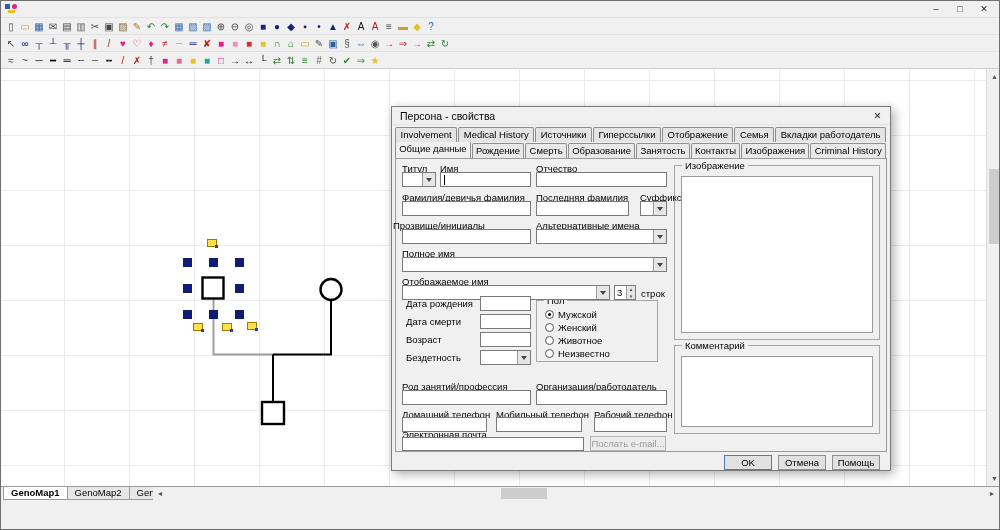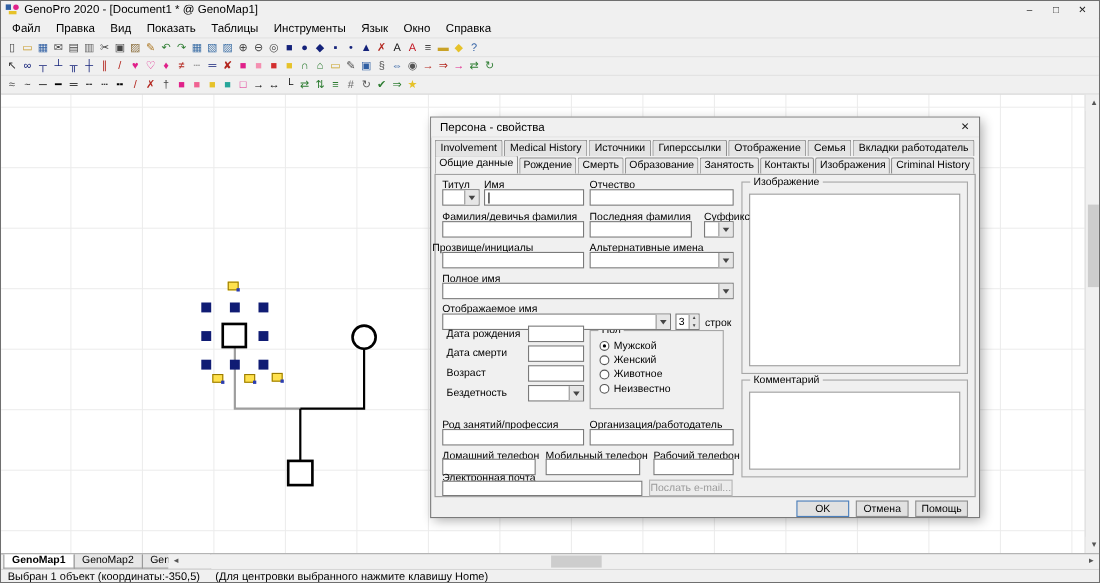--- a/index.html
+++ b/index.html
@@ -85,39 +85,27 @@
 <div class="app">
 
   <div class="titlebar">
     <span class="app-ico">
       <svg width="13" height="12" viewBox="0 0 13 12">
           <rect x="0" y="2" width="5" height="5" fill="#2f5fa3"></rect>
           <circle cx="9.5" cy="4.5" r="2.5" fill="#e0218a"></circle>
           <rect x="3" y="8" width="7" height="3" fill="#e6c229"></rect>
         </svg>
     </span>
-    <span class="title">GenoPro 2020 - [Document1 * @ GenoMap1]</span>
     <span class="win-controls">
       <span class="win-btn">–</span>
       <span class="win-btn">□</span>
       <span class="win-btn">✕</span>
     </span>
   </div>
 
-  <div class="menubar">
-    <span class="menu-item">Файл</span>
-      <span class="menu-item">Правка</span>
-      <span class="menu-item">Вид</span>
-      <span class="menu-item">Показать</span>
-      <span class="menu-item">Таблицы</span>
-      <span class="menu-item">Инструменты</span>
-      <span class="menu-item">Язык</span>
-      <span class="menu-item">Окно</span>
-      <span class="menu-item">Справка</span>
-  </div>
 
   <div class="toolbar">
     <span class="tbi" style="color: rgb(68, 68, 68);">▯</span>
       <span class="tbi" style="color: rgb(201, 154, 40);">▭</span>
       <span class="tbi" style="color: rgb(47, 95, 163);">▦</span>
       <span class="tbi" style="color: rgb(68, 68, 68);">✉</span>
       <span class="tbi" style="color: rgb(68, 68, 68);">▤</span>
       <span class="tbi" style="color: rgb(102, 102, 102);">▥</span>
       <span class="tbi" style="color: rgb(68, 68, 68);">✂</span>
       <span class="tbi" style="color: rgb(68, 68, 68);">▣</span>
@@ -327,21 +315,21 @@
     <div class="inp" style="left:88px;top:207px;width:51px"></div>
     <span class="lbl" style="left:14px;top:227px">Возраст</span>
     <div class="inp" style="left:88px;top:225px;width:51px"></div>
     <span class="lbl" style="left:14px;top:245px">Бездетность</span>
     <div class="combo" style="left:88px;top:243px;width:51px">
         <span class="combo-btn">
           <span class="carrow"></span>
         </span>
       </div>
 
-    <div class="grp" style="left:144px;top:193px;width:122px;height:72px">
+    <div class="grp" style="left:144px;top:193px;width:122px;height:62px">
       <span class="grp-label">Пол</span>
       <div class="radio-col">
         <span class="radio selected">
             <span class="rdot"></span>
             <span>Мужской</span>
           </span>
           <span class="radio">
             <span class="rdot"></span>
             <span>Женский</span>
           </span>
@@ -392,18 +380,14 @@
         <span class="mtab">GenoMap2</span>
         <span class="mtab">GenoMap3</span>
     </div>
     <div class="hscroll">
       <span class="harrow left">◄</span>
       <span class="hthumb"></span>
       <span class="harrow right">►</span>
     </div>
   </div>
 
-  <div class="statusbar">
-    <span>Выбран 1 объект (координаты:-350,5)</span>
-    <span>(Для центровки выбранного нажмите клавишу Home)</span>
-  </div>
 
 </div>
 
 </body></html>

